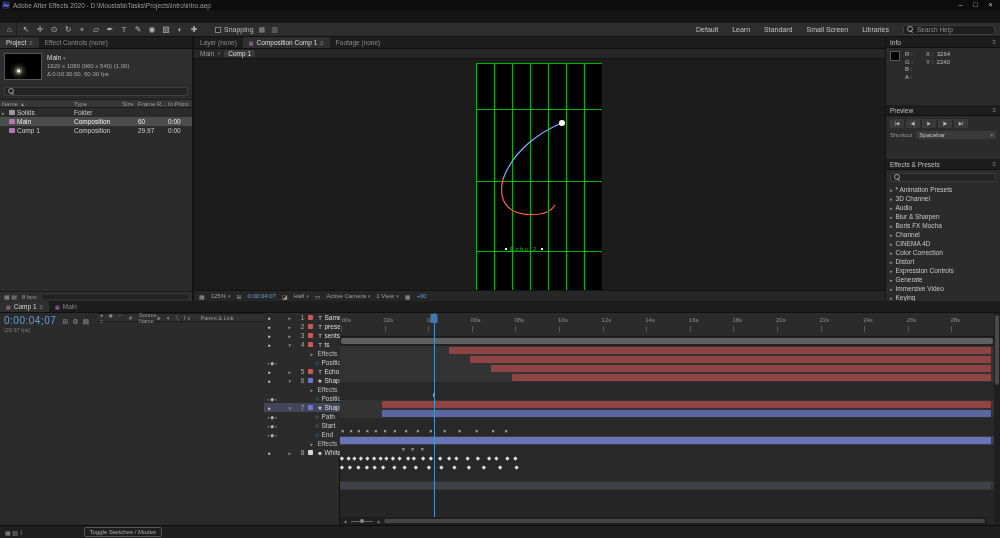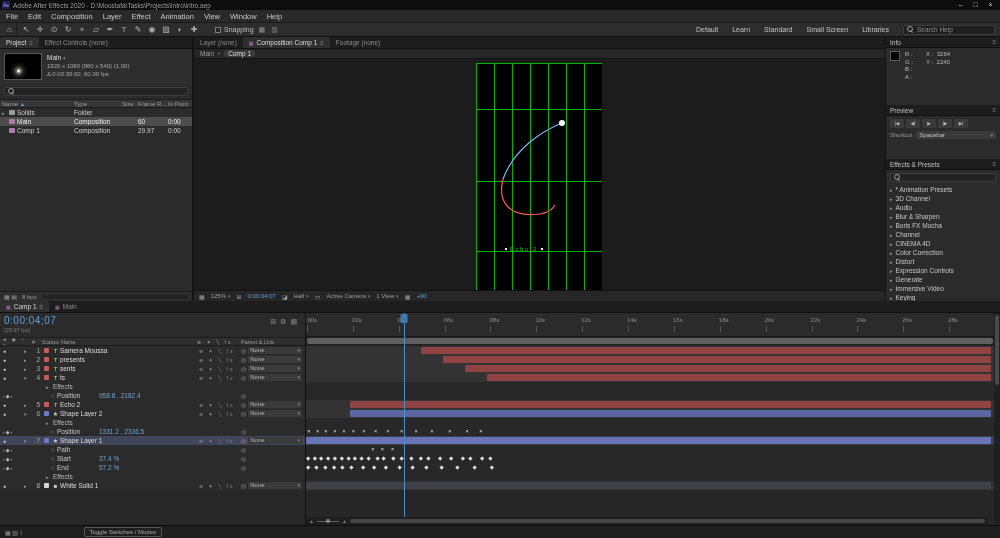--- a/index.html
+++ b/index.html
@@ -92,21 +92,21 @@
   .shdd{flex:1;background:#3a3a3a;border-radius:1px;height:8px;display:flex;align-items:center;justify-content:space-between;padding:0 3px;color:#c5c5c5;}
   .shdd u{text-decoration:none;color:#888;font-size:5px;}
   #fx-search{display:flex;align-items:center;gap:3px;margin:3px 4px;background:#232323;border:1px solid #3e3e3e;border-radius:2px;height:9px;padding:0 3px;}
   #fxlist{flex:1;overflow:hidden;}
   .fxrow{display:flex;align-items:center;height:9px;padding:0 4px;font-size:6.5px;color:#c7c7c7;gap:3px;}
   .fxcaret{font-style:normal;color:#999;font-size:5px;}
 
   
   #timeline{position:absolute;top:301px;left:0;right:0;height:224px;background:#242424;display:flex;flex-direction:column;}
   #tbody{flex:1;display:flex;}
-  #tl-left{width:306px;background:#2b2b2b;border-right:1px solid #111;display:flex;flex-direction:column;}
+  #tl-left{width:340px;background:#2b2b2b;border-right:1px solid #111;display:flex;}
   #tchead{height:24px;display:flex;align-items:flex-start;padding:2px 4px 0 4px;gap:6px;}
   #bigtc{color:#61a0d8;font-size:10px;letter-spacing:.5px;}
   #fpsnote{color:#7c7c7c;font-size:5.5px;margin-top:1px;}
   #tchead .hic{margin-left:auto;color:#8f8f8f;font-size:7px;letter-spacing:4px;margin-top:3px;}
   #tcolh{height:9px;background:#2f2f2f;border-top:1px solid #1a1a1a;border-bottom:1px solid #1a1a1a;display:flex;align-items:center;font-size:5.5px;color:#9a9a9a;}
   #tcolh .avh{width:32px;padding-left:3px;letter-spacing:2px;font-size:5px;}
   #tcolh .numh{width:10px;}
   #tcolh .srch{flex:1;}
   #tcolh .swh{width:44px;letter-spacing:2px;font-size:5px;}
   #tcolh .parh{width:64px;}
@@ -166,31 +166,20 @@
   <div id="titlebar">
     <span class="aelogo">Ae</span>
     <span>Adobe After Effects 2020 - D:\Moustafa\Tasks\Projects\intro\intro.aep</span>
     <span class="winbtns">
       <span>–</span>
       <span>□</span>
       <span>×</span>
     </span>
   </div>
 
-  <div id="menubar">
-      <span class="mi">File</span>
-      <span class="mi">Edit</span>
-      <span class="mi">Composition</span>
-      <span class="mi">Layer</span>
-      <span class="mi">Effect</span>
-      <span class="mi">Animation</span>
-      <span class="mi">View</span>
-      <span class="mi">Window</span>
-      <span class="mi">Help</span>
-    </div>
 
   <div id="toolbar">
     <span id="tools" style="display:flex;">
         <span class="tool">⌂</span>
         <span class="tool">↖</span>
         <span class="tool">✛</span>
         <span class="tool">⊙</span>
         <span class="tool">↻</span>
         <span class="tool">⌖</span>
         <span class="tool">▱</span>

